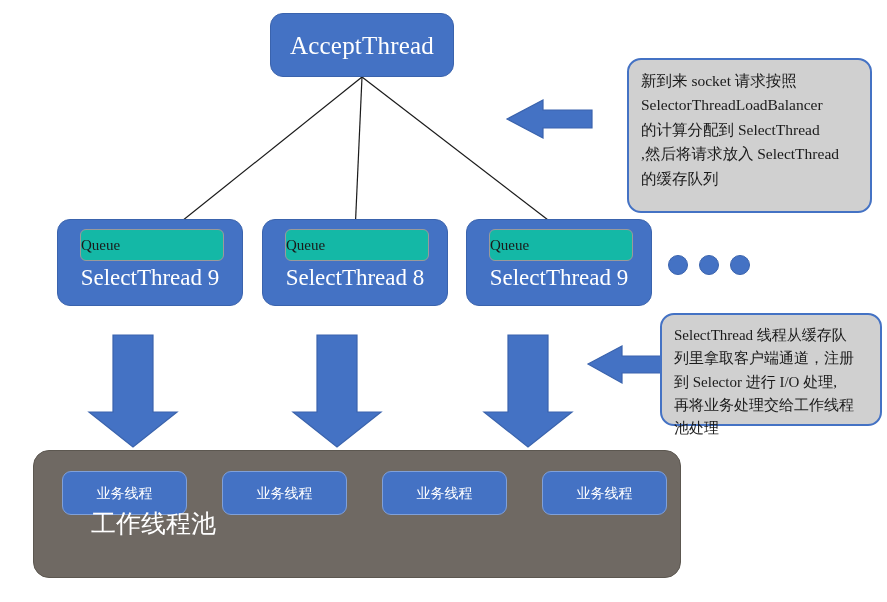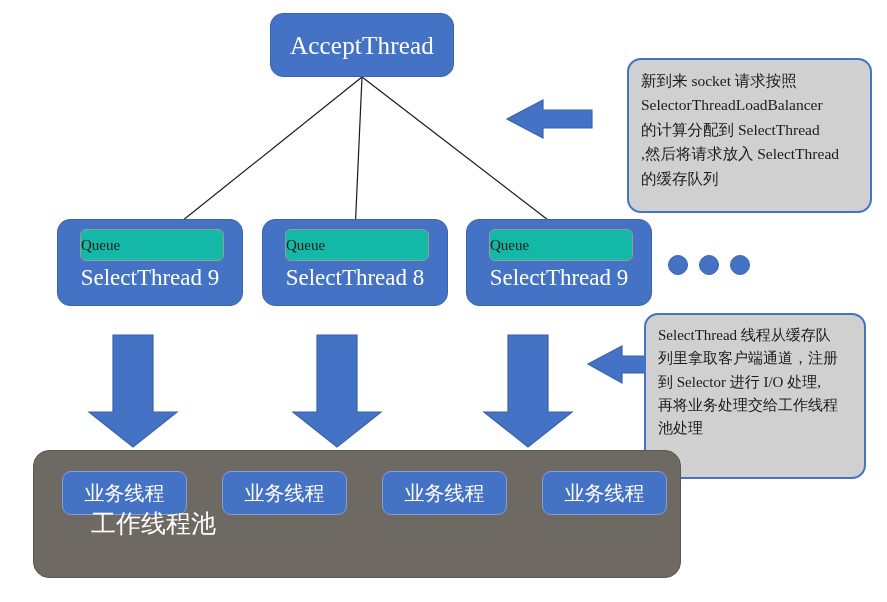--- a/index.html
+++ b/index.html
@@ -84,21 +84,21 @@
     color: #1a1a1a;
     padding: 9px 12px 8px 12px;
   }
   .note-text {
     font-size: 15.5px;
     line-height: 1.58;
     white-space: pre-line;
     font-family: "Liberation Serif", "DejaVu Serif", serif;
   }
   .note-1 { left: 627px; top: 58px; width: 245px; height: 155px; }
-  .note-2 { left: 644px; top: 313px; width: 222px; height: 166px; }
+  .note-2 { left: 660px; top: 313px; width: 222px; height: 113px; }
   .note-2 .note-text { font-size: 15px; line-height: 1.55; }
 
   
   .pool {
     left: 33px; top: 450px; width: 648px; height: 128px;
     background: #6f6963;
     border: 1px solid #5c5750;
     border-radius: 16px;
   }
   .pool-label {
@@ -116,21 +116,21 @@
     top: 20px;
     width: 123px; height: 42px;
     background: #4472C4;
     border: 1px solid #7fa0da;
     border-radius: 9px;
     display: flex;
     align-items: center;
     justify-content: center;
   }
   .worker-label {
-    font-size: 20px;
+    font-size: 14px;
     color: #ffffff;
     line-height: 1;
     font-family: "Liberation Sans", "DejaVu Sans", sans-serif;
     white-space: nowrap;
   }
   .worker.w0 { left: 28px; }
   .worker.w1 { left: 188px; }
   .worker.w2 { left: 348px; }
   .worker.w3 { left: 508px; }
 

